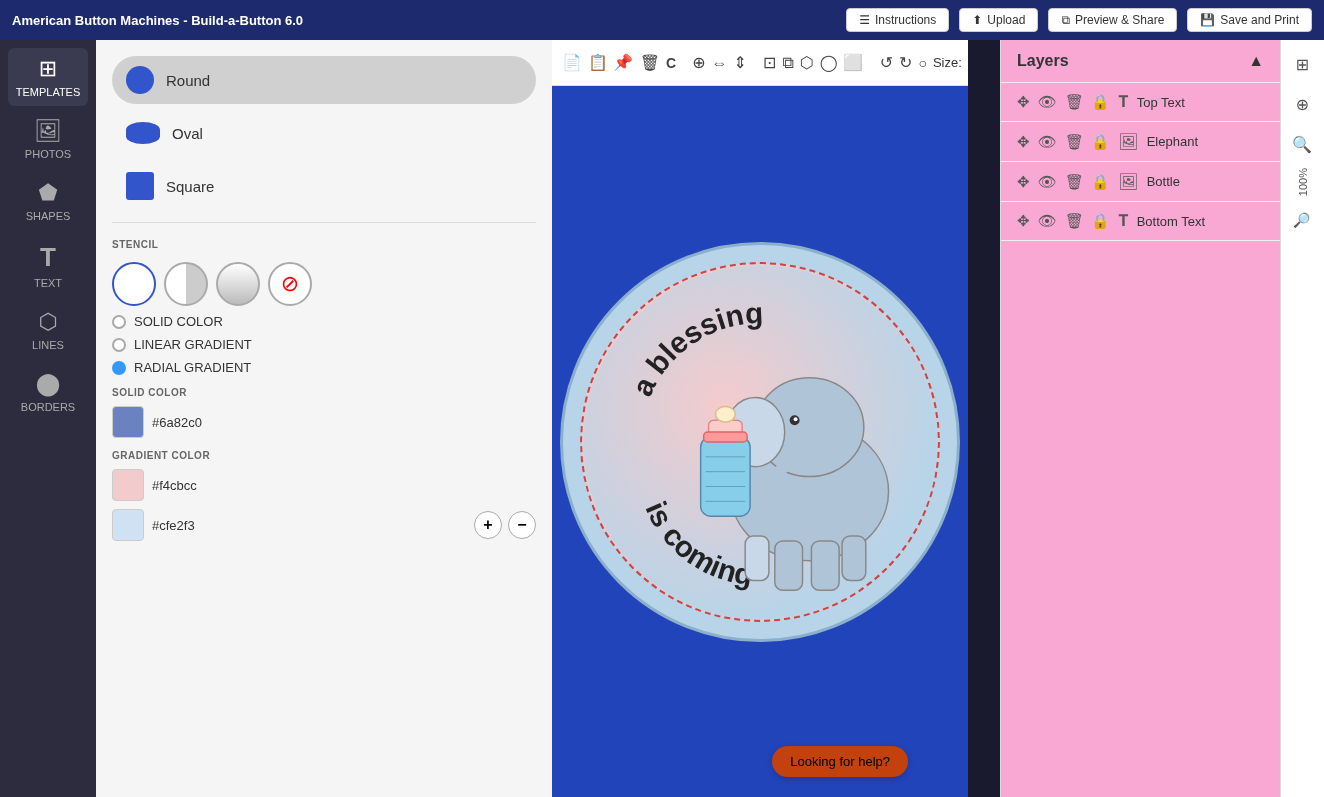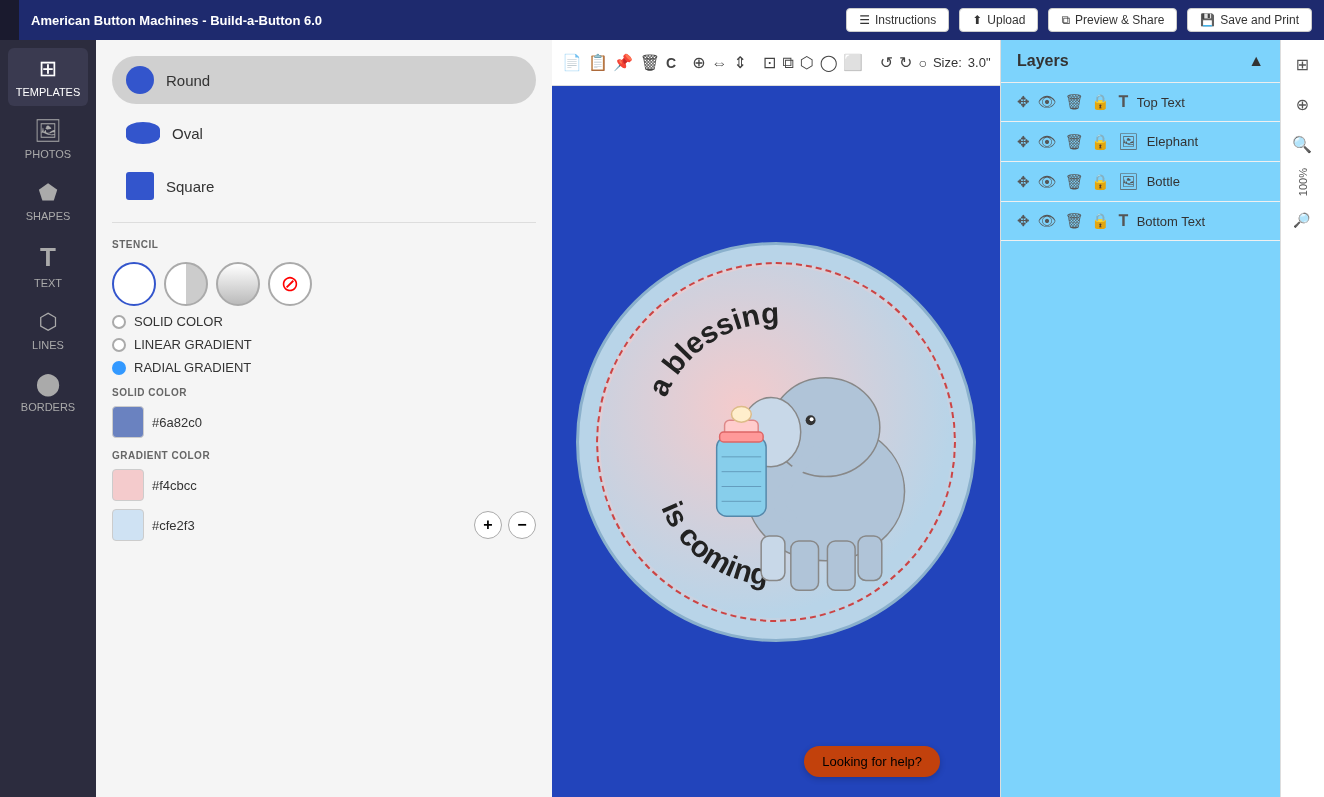--- a/index.html
+++ b/index.html
@@ -7,21 +7,20 @@
 
     
     #topbar {
       background: #1e2a6e;
       height: 40px;
       display: flex;
       align-items: center;
       padding: 0 12px;
       gap: 10px;
       flex-shrink: 0;
-      margin-left: 19px;
     }
     #topbar .app-title {
       color: white;
       font-size: 13px;
       font-weight: bold;
       flex: 1;
     }
     .top-btn {
       background: white;
       border: 1px solid #ccc;
@@ -258,25 +257,26 @@
       display: flex;
       align-items: center;
       justify-content: center;
       position: relative;
       overflow: hidden;
     }
 
     
     #right-panel {
       width: 280px;
-      background: #7dd3fc;
+      background: #f9a8d4;
       border-left: 1px solid #ddd;
       display: flex;
       flex-direction: column;
       flex-shrink: 0;
+      margin-left: 32px;
     }
     #layers-header {
       display: flex;
       align-items: center;
       justify-content: space-between;
       padding: 12px 16px;
       border-bottom: 1px solid #eee;
       font-size: 16px;
       font-weight: bold;
       color: #333;

